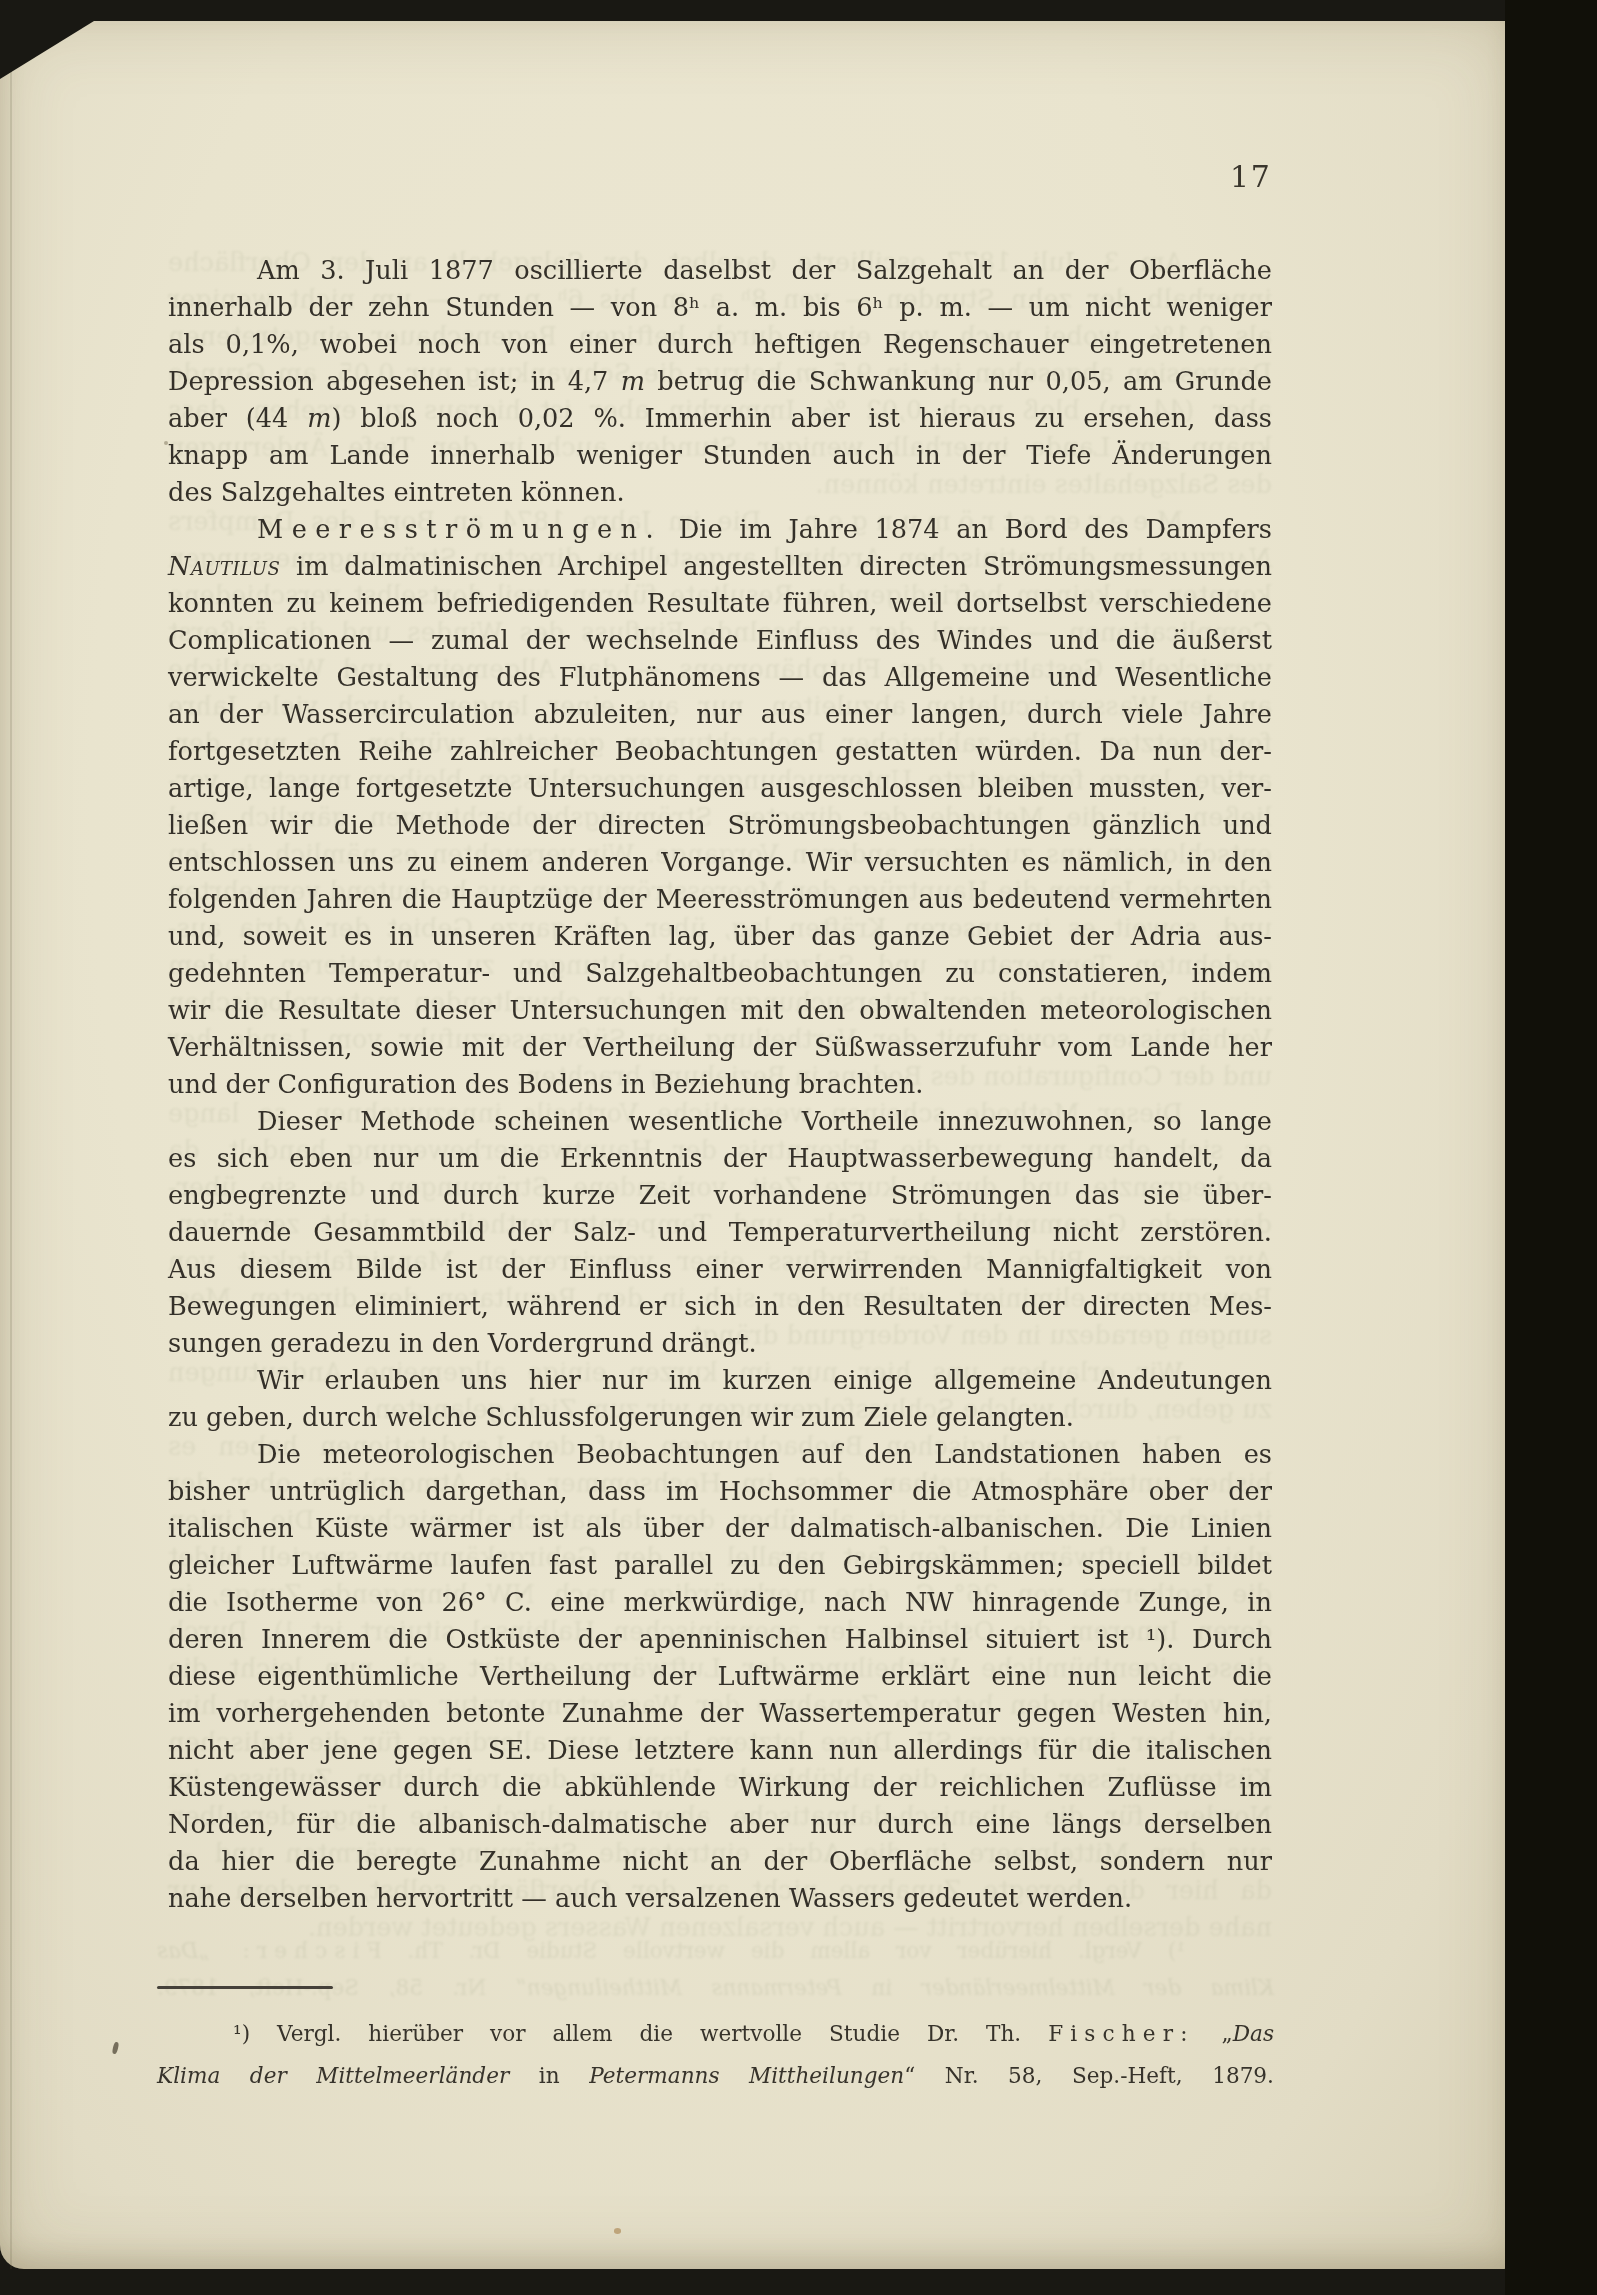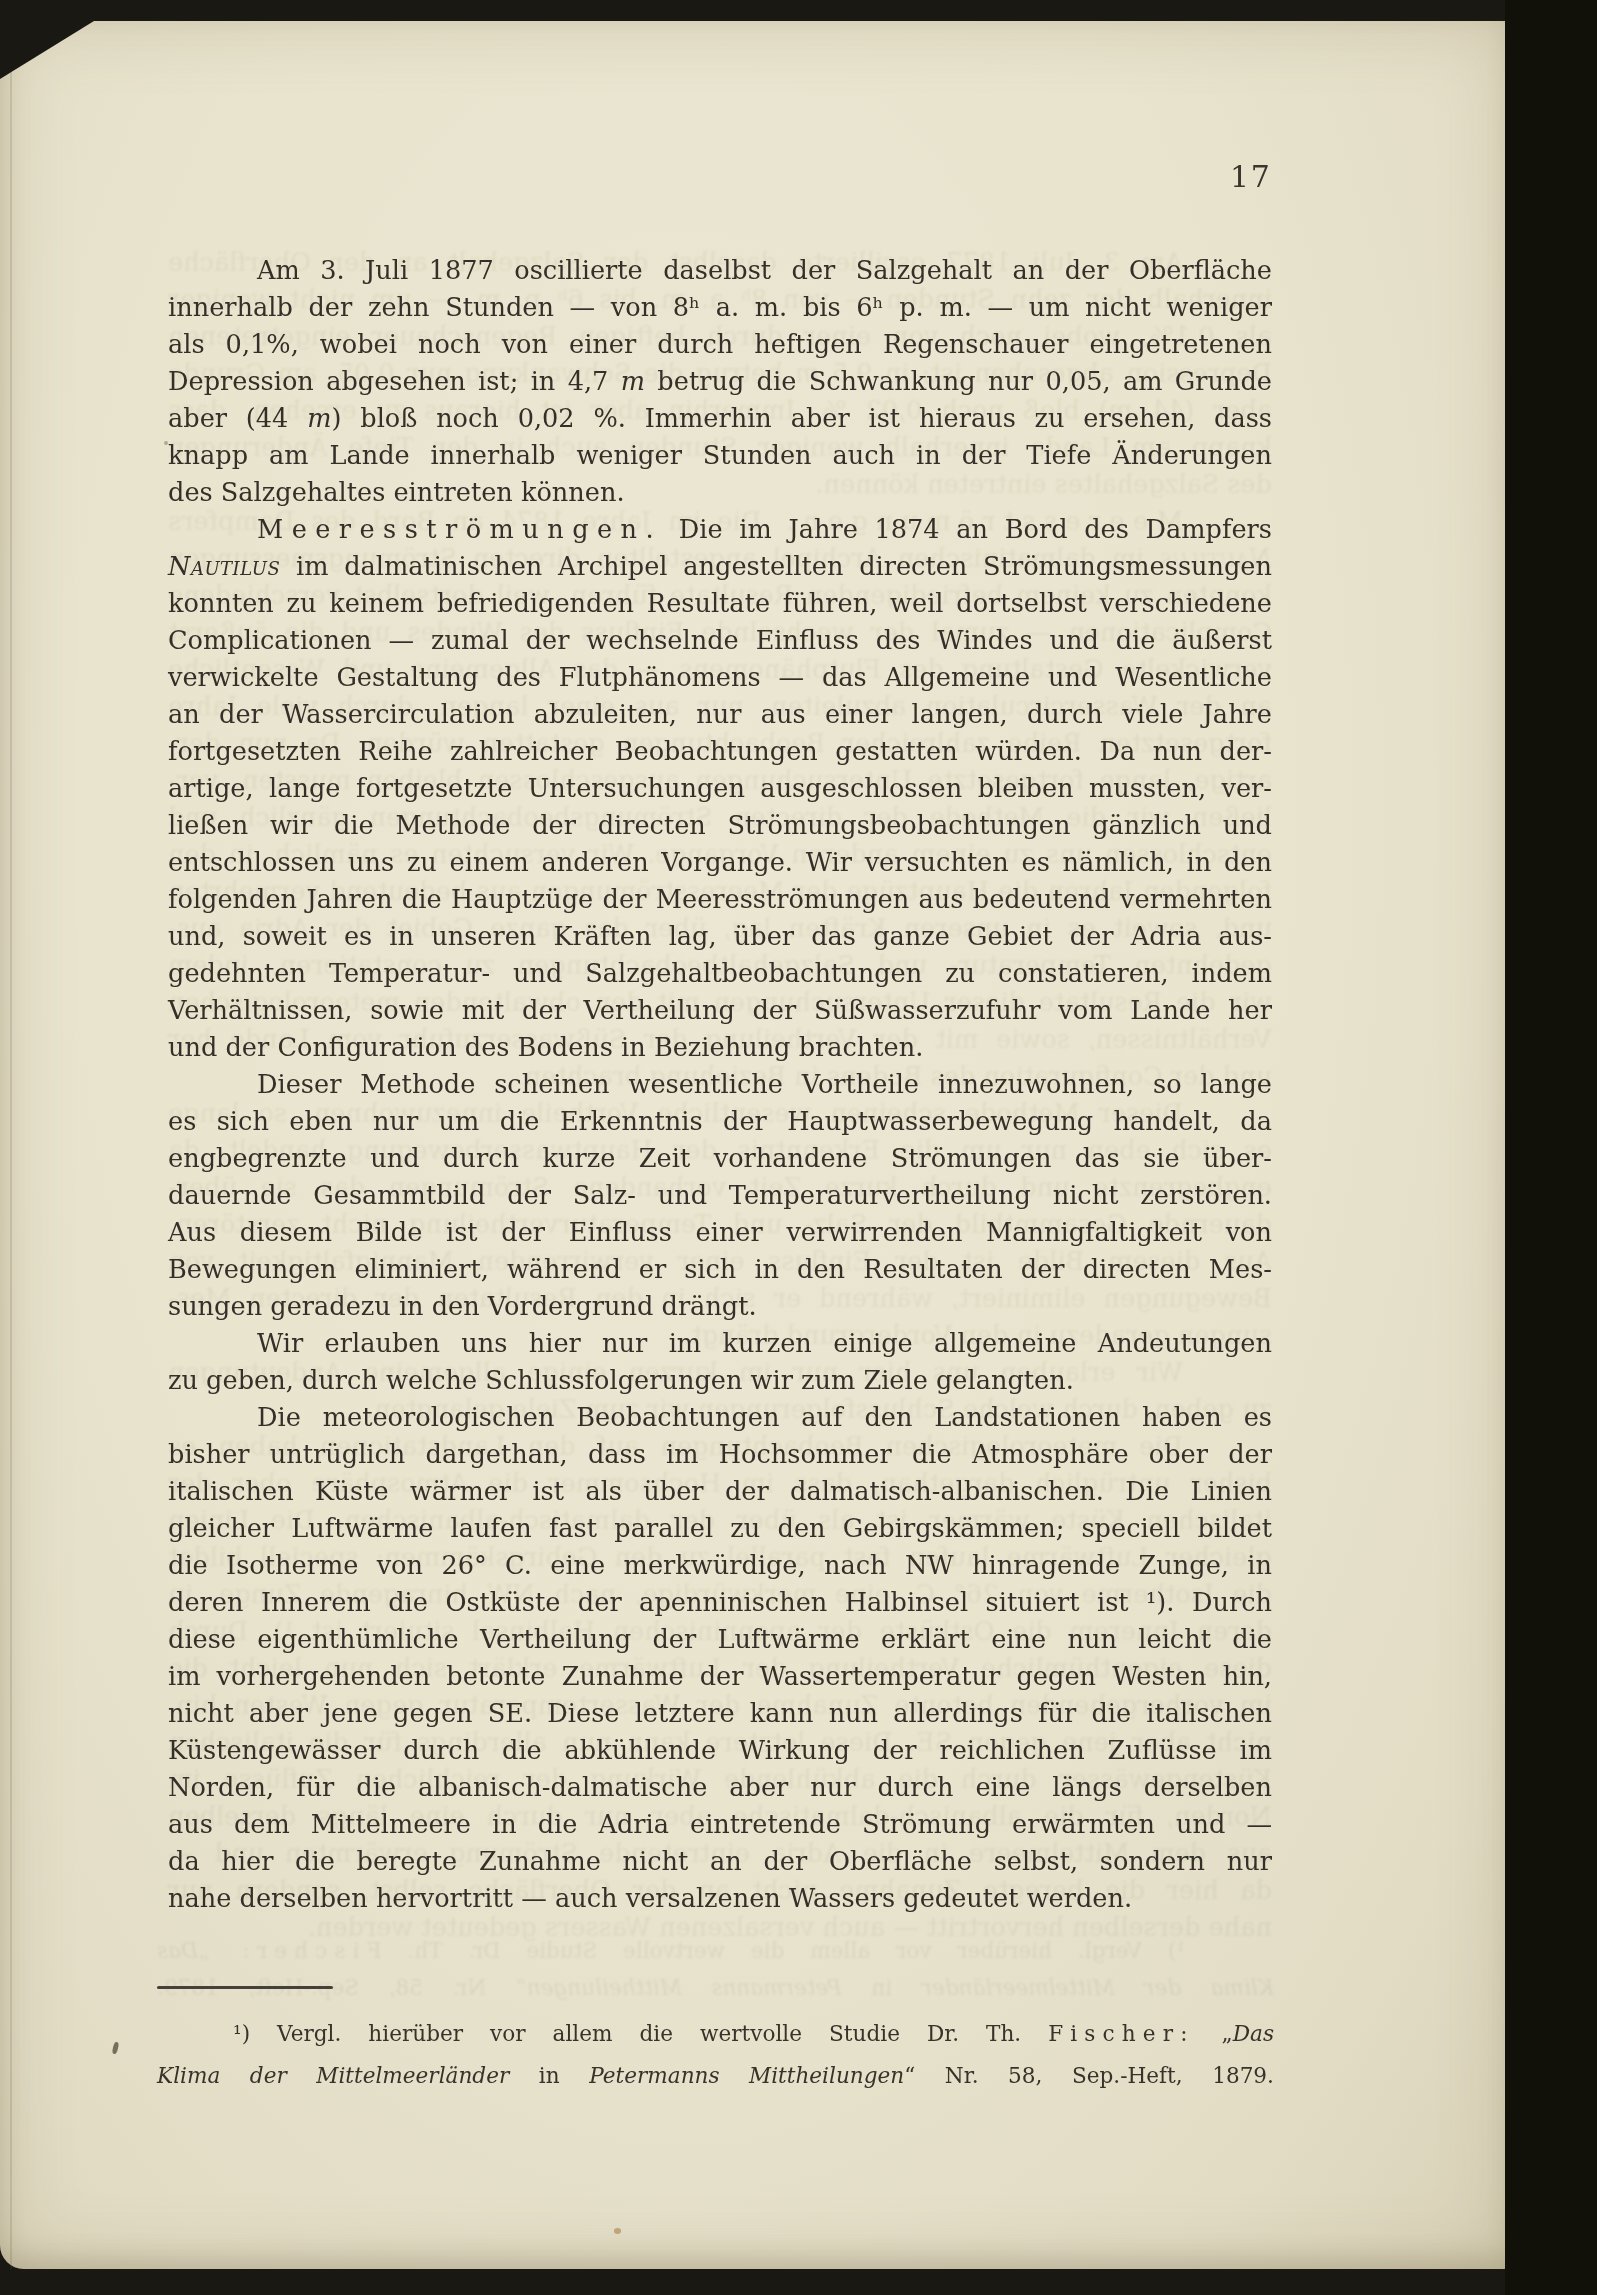--- a/index.html
+++ b/index.html
@@ -165,20 +165,21 @@
         <div class="line"><span>Complicationen — zumal der wechselnde Einfluss des Windes und die äußerst</span></div>
         <div class="line"><span>verwickelte Gestaltung des Flutphänomens — das Allgemeine und Wesentliche</span></div>
         <div class="line"><span>an der Wassercirculation abzuleiten, nur aus einer langen, durch viele Jahre</span></div>
         <div class="line"><span>fortgesetzten Reihe zahlreicher Beobachtungen gestatten würden. Da nun der-</span></div>
         <div class="line"><span>artige, lange fortgesetzte Untersuchungen ausgeschlossen bleiben mussten, ver-</span></div>
         <div class="line"><span>ließen wir die Methode der directen Strömungsbeobachtungen gänzlich und</span></div>
         <div class="line"><span>entschlossen uns zu einem anderen Vorgange. Wir versuchten es nämlich, in den</span></div>
         <div class="line"><span>folgenden Jahren die Hauptzüge der Meeresströmungen aus bedeutend vermehrten</span></div>
         <div class="line"><span>und, soweit es in unseren Kräften lag, über das ganze Gebiet der Adria aus-</span></div>
         <div class="line"><span>gedehnten Temperatur- und Salzgehaltbeobachtungen zu constatieren, indem</span></div>
+        <div class="line"><span>wir die Resultate dieser Untersuchungen mit den obwaltenden meteorologischen</span></div>
         <div class="line"><span>Verhältnissen, sowie mit der Vertheilung der Süßwasserzufuhr vom Lande her</span></div>
         <div class="line ragged"><span>und der Configuration des Bodens in Beziehung brachten.</span></div>
       </div>
       <div>
         <div class="line indent"><span>Dieser Methode scheinen wesentliche Vortheile innezuwohnen, so lange</span></div>
         <div class="line"><span>es sich eben nur um die Erkenntnis der Hauptwasserbewegung handelt, da</span></div>
         <div class="line"><span>engbegrenzte und durch kurze Zeit vorhandene Strömungen das sie über-</span></div>
         <div class="line"><span>dauernde Gesammtbild der Salz- und Temperaturvertheilung nicht zerstören.</span></div>
         <div class="line"><span>Aus diesem Bilde ist der Einfluss einer verwirrenden Mannigfaltigkeit von</span></div>
         <div class="line"><span>Bewegungen eliminiert, während er sich in den Resultaten der directen Mes-</span></div>
@@ -193,21 +194,20 @@
         <div class="line"><span>bisher untrüglich dargethan, dass im Hochsommer die Atmosphäre ober der</span></div>
         <div class="line"><span>italischen Küste wärmer ist als über der dalmatisch-albanischen. Die Linien</span></div>
         <div class="line"><span>gleicher Luftwärme laufen fast parallel zu den Gebirgskämmen; speciell bildet</span></div>
         <div class="line"><span>die Isotherme von 26° C. eine merkwürdige, nach NW hinragende Zunge, in</span></div>
         <div class="line"><span>deren Innerem die Ostküste der apenninischen Halbinsel situiert ist ¹). Durch</span></div>
         <div class="line"><span>diese eigenthümliche Vertheilung der Luftwärme erklärt eine nun leicht die</span></div>
         <div class="line"><span>im vorhergehenden betonte Zunahme der Wassertemperatur gegen Westen hin,</span></div>
         <div class="line"><span>nicht aber jene gegen SE. Diese letztere kann nun allerdings für die italischen</span></div>
         <div class="line"><span>Küstengewässer durch die abkühlende Wirkung der reichlichen Zuflüsse im</span></div>
         <div class="line"><span>Norden, für die albanisch-dalmatische aber nur durch eine längs derselben</span></div>
-        <div class="line"><span>aus dem Mittelmeere in die Adria eintretende Strömung erwärmten und —</span></div>
         <div class="line"><span>da hier die beregte Zunahme nicht an der Oberfläche selbst, sondern nur</span></div>
         <div class="line ragged"><span>nahe derselben hervortritt — auch versalzenen Wassers gedeutet werden.</span></div>
       </div>
     </div>
 
   <div class="footnote-rule"></div>
   <div class="footnote">
       <div class="line indent"><span>¹) Vergl. hierüber vor allem die wertvolle Studie Dr. Th. </span><span class="spaced">Fischer:</span><span> „</span><span class="italic">Das</span></div>
       <div class="line"><span class="italic">Klima der Mittelmeerländer</span><span> in </span><span class="italic">Petermanns Mittheilungen</span><span>“ Nr. 58, Sep.-Heft, 1879.</span></div>
     </div>

